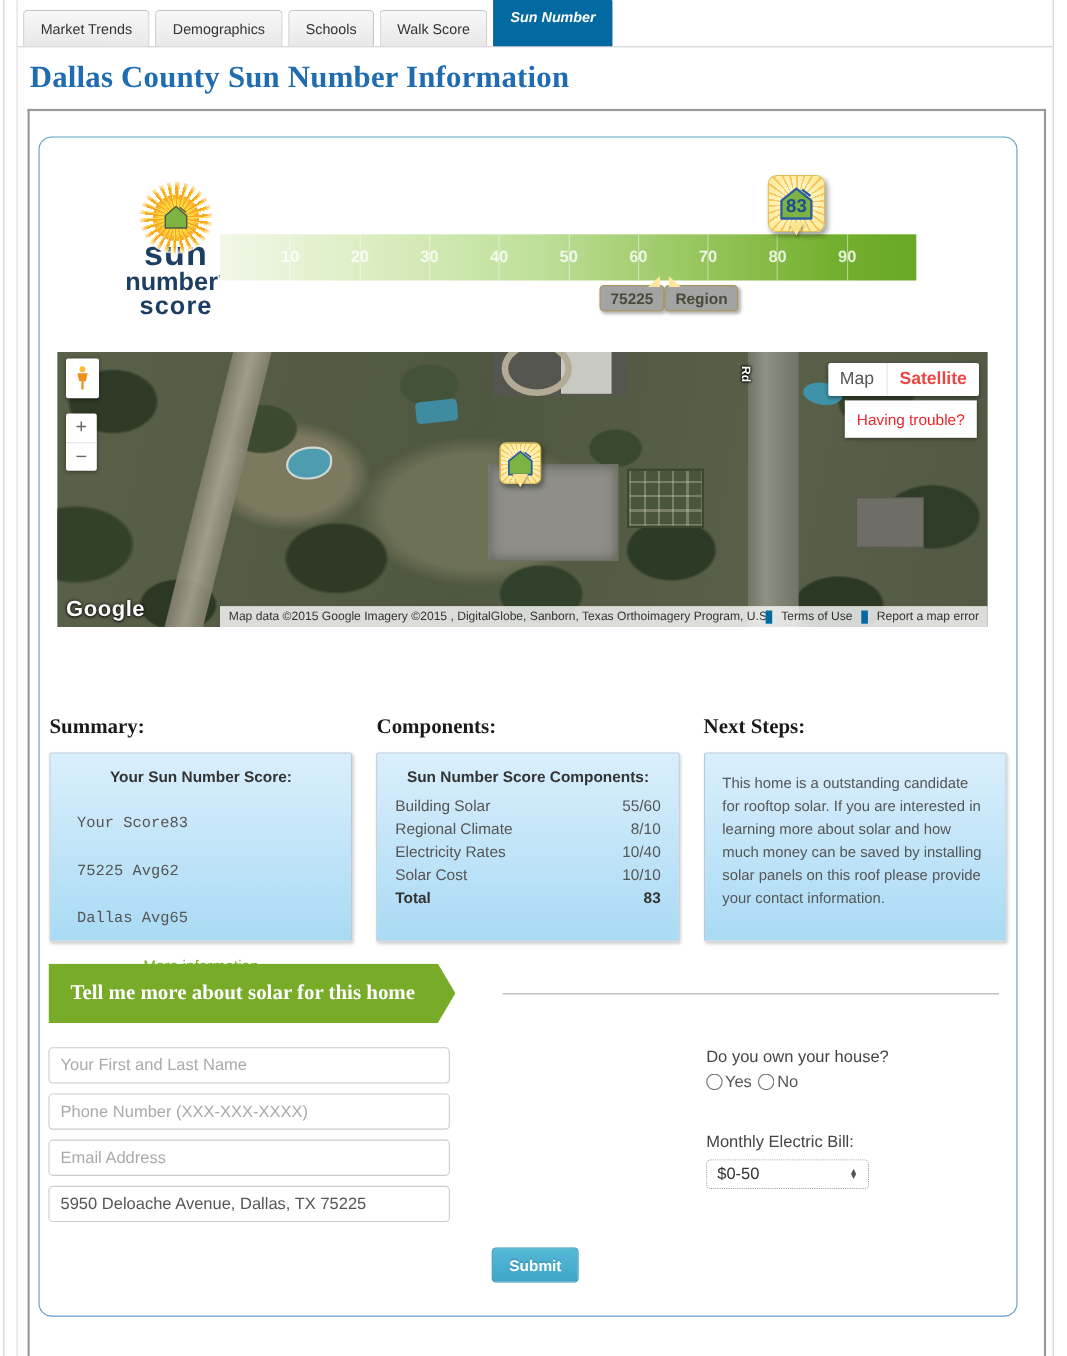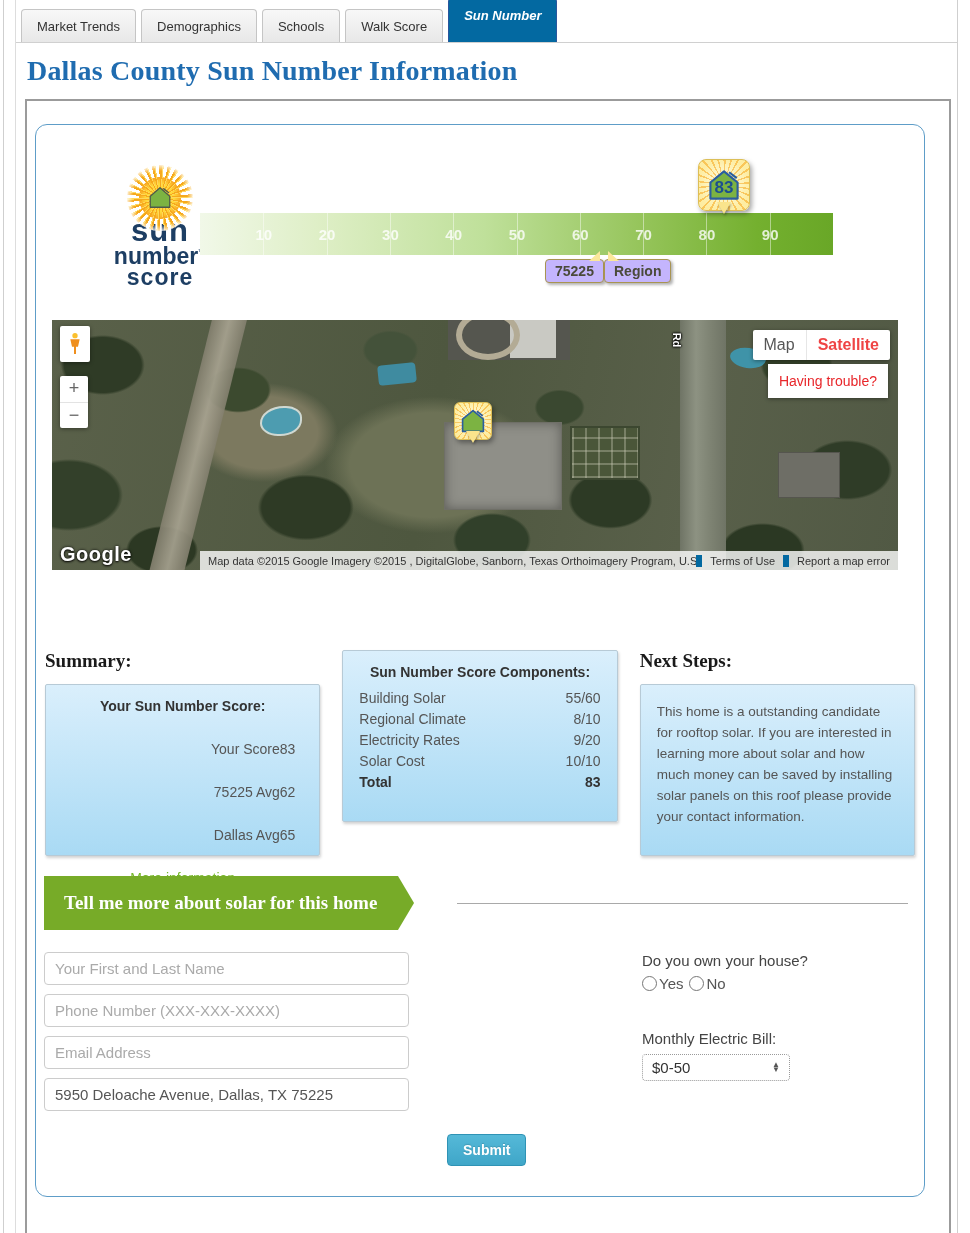--- a/index.html
+++ b/index.html
@@ -56,21 +56,21 @@
       repeating-conic-gradient(rgba(246,166,29,.55) 0deg 4deg, rgba(246,166,29,0) 4deg 13.8deg),
       radial-gradient(circle, #fffbe0 15%, #fdeda2 75%); }
   .sun-badge svg { position:absolute; left:50%; top:50%; transform:translate(-50%,-50%); }
   .sun-badge .tip { position:absolute; left:50%; bottom:-11px; transform:translateX(-50%);
     width:0; height:0; border:7px solid transparent; border-top:12px solid #fae48c;
     filter:drop-shadow(1px 2px 1px rgba(0,0,0,.25)); }
   .score-badge { left:654px; top:0; width:52px; height:52px; }
   .score-badge .num { position:absolute; left:50%; top:56%; transform:translate(-50%,-50%);
     font-size:17px; font-weight:bold; color:#1c4f8f; }
 
-  .flag { position:absolute; top:100px; background:#c4b5fd; border:1px solid #a89452;
+  .flag { position:absolute; top:100px; background:#a3a3a3; border:1px solid #a89452;
     border-radius:4px; box-shadow:2px 2px 3px rgba(0,0,0,.3); padding:3px 9px;
     font-size:14px; font-weight:bold; color:#4a4a3a; }
   .flag::before { content:""; position:absolute; top:-9px; width:0; height:0;
     border-bottom:10px solid #fbe79b; }
   .flag.zip { left:501px; } .flag.zip::before { right:3px; border-left:11px solid transparent; }
   .flag.region { left:560px; } .flag.region::before { left:3px; border-right:11px solid transparent; }
 
   
   .map { position:relative; margin:11px 0 0 8px; width:846px; height:250px; overflow:hidden;
     cursor:grab; }
@@ -141,21 +141,21 @@
 
   
   .panels { display:flex; gap:22px; margin-top:80px; padding:0 1px; }
   .panel-col { width:278px; }
   .panel-col h2 { font-family:"Liberation Serif", serif; font-size:19px; font-weight:700;
     color:#1a1a1a; margin-bottom:12px; }
   .bluebox { height:172px; background:linear-gradient(#daeffc,#a9daf4); border:1px solid #b7cad6;
     border-radius:2px; box-shadow:1px 2px 3px rgba(0,0,0,.18); padding:13px 16px;
     font-size:14px; color:#555; }
   .bluebox .btitle { font-weight:bold; color:#333; text-align:center; margin-bottom:10px; }
-  .srow { display:flex; justify-content:flex-end; margin:27px 8px; }
+  .srow { display:flex; justify-content:flex-start; margin:27px 8px;font-family:Liberation Mono, monospace; }
   .crow { display:flex; justify-content:space-between; margin:5px 0; }
   .crow.total { font-weight:bold; color:#333; }
   .moreinfo { display:block; text-align:center; color:#76b82a; margin-top:14px; cursor:pointer;
     text-decoration:none; }
   .nextsteps { font-size:13.5px; line-height:1.55; color:#555; padding-top:4px; }
 
   
   .banner-row { display:flex; align-items:center; margin-top:20px;gap:43px; }
   .banner { width:370px; background:#77ab28; color:#fff; font-family:"Liberation Serif", serif;
     font-weight:700; font-size:19px; padding:16px 30px 16px 20px;
@@ -320,33 +320,34 @@
               <span>62</span>
             </div>
           <div class="srow">
               <span>Dallas Avg</span>
               <span>65</span>
             </div>
           <a class="moreinfo">More information</a>
         </div>
       </div>
       <div class="panel-col">
+        <h2>Components:</h2>
         <div class="bluebox">
           <div class="btitle">Sun Number Score Components:</div>
           <div class="crow">
               <span>Building Solar</span>
               <span>55/60</span>
             </div>
           <div class="crow">
               <span>Regional Climate</span>
               <span>8/10</span>
             </div>
           <div class="crow">
               <span>Electricity Rates</span>
-              <span>9/20</span>
+              <span>10/40</span>
             </div>
           <div class="crow">
               <span>Solar Cost</span>
               <span>10/10</span>
             </div>
           <div class="crow total">
               <span>Total</span>
               <span>83</span>
             </div>
         </div>

